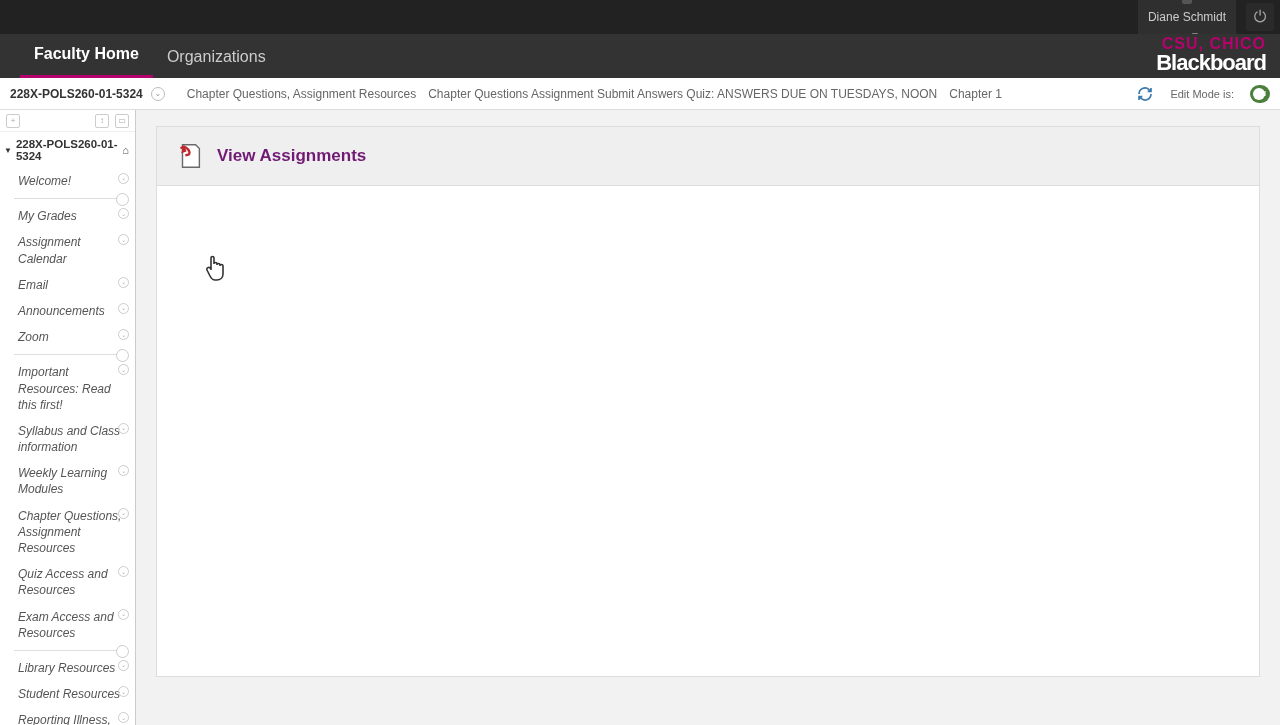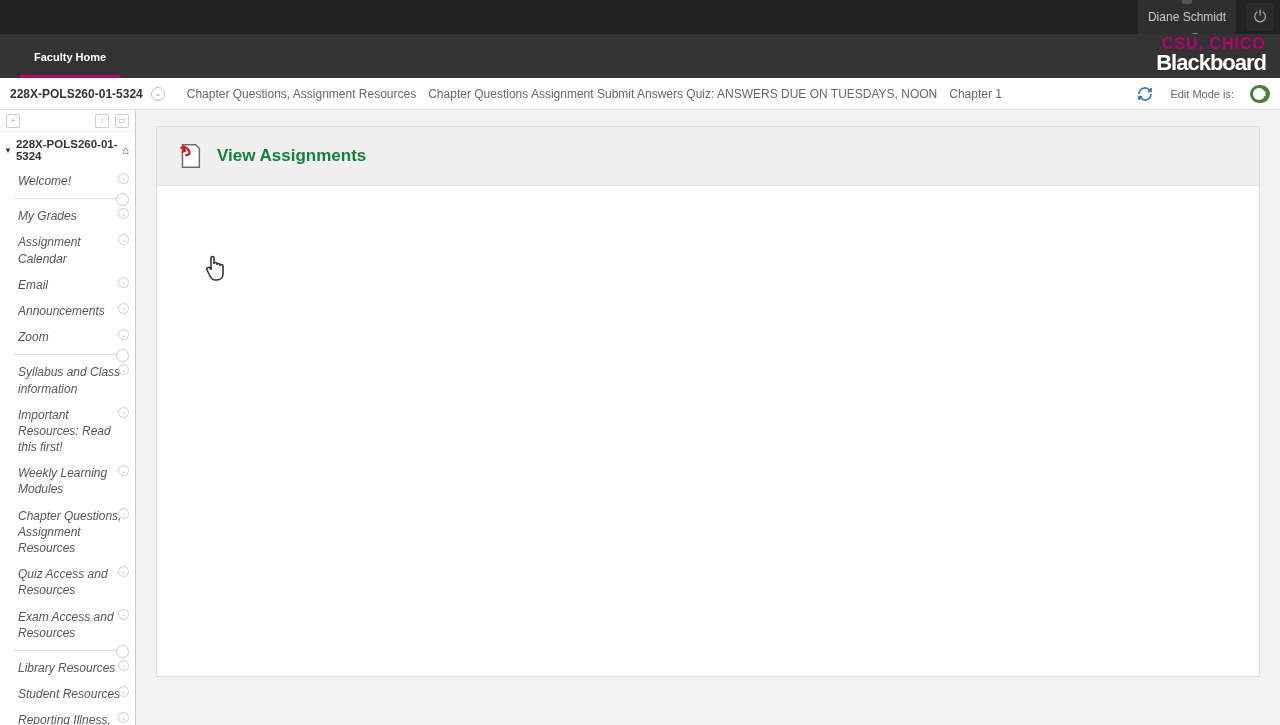--- a/index.html
+++ b/index.html
@@ -58,21 +58,21 @@
     height: 44px;
     background: #333;
     display: flex;
     align-items: flex-end;
     padding-left: 20px;
     position: relative;
   }
   .tab {
     padding: 10px 14px 12px;
     color: #ccc;
-    font-size: 11px;
+    font-size: 16px;
     cursor: pointer;
   }
   .tab.active {
     font-weight: 700;
     color: #fff;
     border-bottom: 3px solid #b6026c;
   }
   .brand {
     position: absolute;
     right: 14px;
@@ -256,21 +256,21 @@
     border-bottom:1px solid #ddd;
   }
   .assign-icon {
     width:30px;height:30px;
     position:relative;
   }
   .assign-icon svg { width:30px;height:30px; }
   .panel-title {
     font-size:17px;
     font-weight:700;
-    color:#15803d;
+    color:#701a75;
   }
   .panel-body {
     min-height: 490px;
     position:relative;
   }
   .cursor-icon {
     position:absolute;
     left: 48px;
     top: 66px;
     font-size: 28px;
@@ -287,20 +287,23 @@
     <span class="caret-down">▼</span>
   </div>
   <div class="power-btn">
     <span>⏻</span>
   </div>
 </div>
 
 <div class="tabbar">
   <div class="tab active">
     <span>Faculty Home</span>
+  </div>
+  <div class="tab">
+    <span>Organizations</span>
   </div>
   <div class="brand">
     <div class="sub">CSU, CHICO</div>
     <div class="main">Blackboard</div>
   </div>
 </div>
 
 <div class="crumbbar">
   <span class="course-id">228X-POLS260-01-5324</span>
   <span class="crumb-toggle">⌄</span>
@@ -339,22 +342,22 @@
     </div>
     <div class="nav-divider"></div>
 
     <div class="nav-item"><span>My Grades</span><span class="chev">⌄</span></div>
     <div class="nav-item"><span>Assignment Calendar</span><span class="chev">⌄</span></div>
     <div class="nav-item"><span>Email</span><span class="chev">⌄</span></div>
     <div class="nav-item"><span>Announcements</span><span class="chev">⌄</span></div>
     <div class="nav-item"><span>Zoom</span><span class="chev">⌄</span></div>
     <div class="nav-divider"></div>
 
+    <div class="nav-item"><span>Important Resources: Read this first!</span><span class="chev">⌄</span></div>
     <div class="nav-item"><span>Syllabus and Class information</span><span class="chev">⌄</span></div>
-    <div class="nav-item"><span>Important Resources: Read this first!</span><span class="chev">⌄</span></div>
     <div class="nav-item"><span>Weekly Learning Modules</span><span class="chev">⌄</span></div>
     <div class="nav-item"><span>Chapter Questions, Assignment Resources</span><span class="chev">⌄</span></div>
     <div class="nav-item"><span>Quiz Access and Resources</span><span class="chev">⌄</span></div>
     <div class="nav-item"><span>Exam Access and Resources</span><span class="chev">⌄</span></div>
     <div class="nav-divider"></div>
 
     <div class="nav-item"><span>Library Resources</span><span class="chev">⌄</span></div>
     <div class="nav-item"><span>Student Resources</span><span class="chev">⌄</span></div>
     <div class="nav-item"><span>Reporting Illness, resources</span><span class="chev">⌄</span></div>
 

